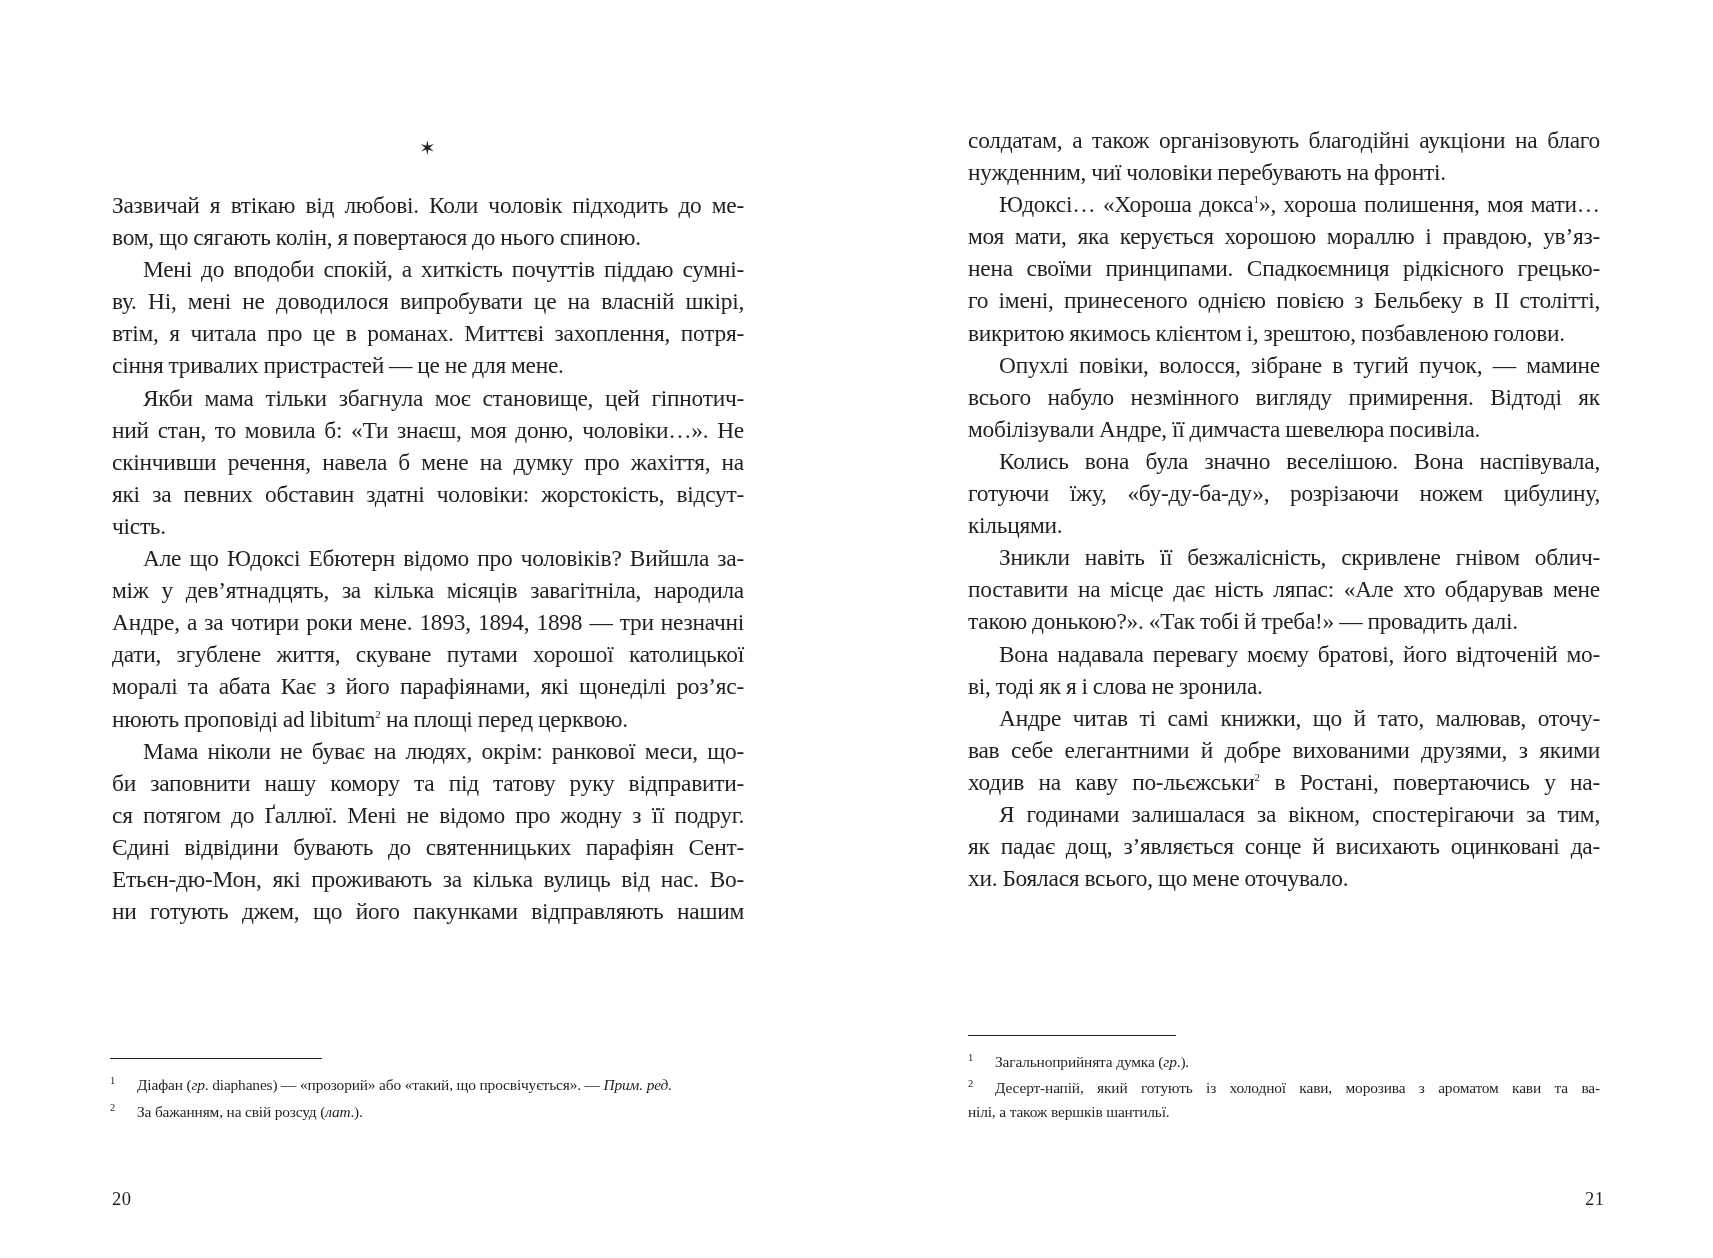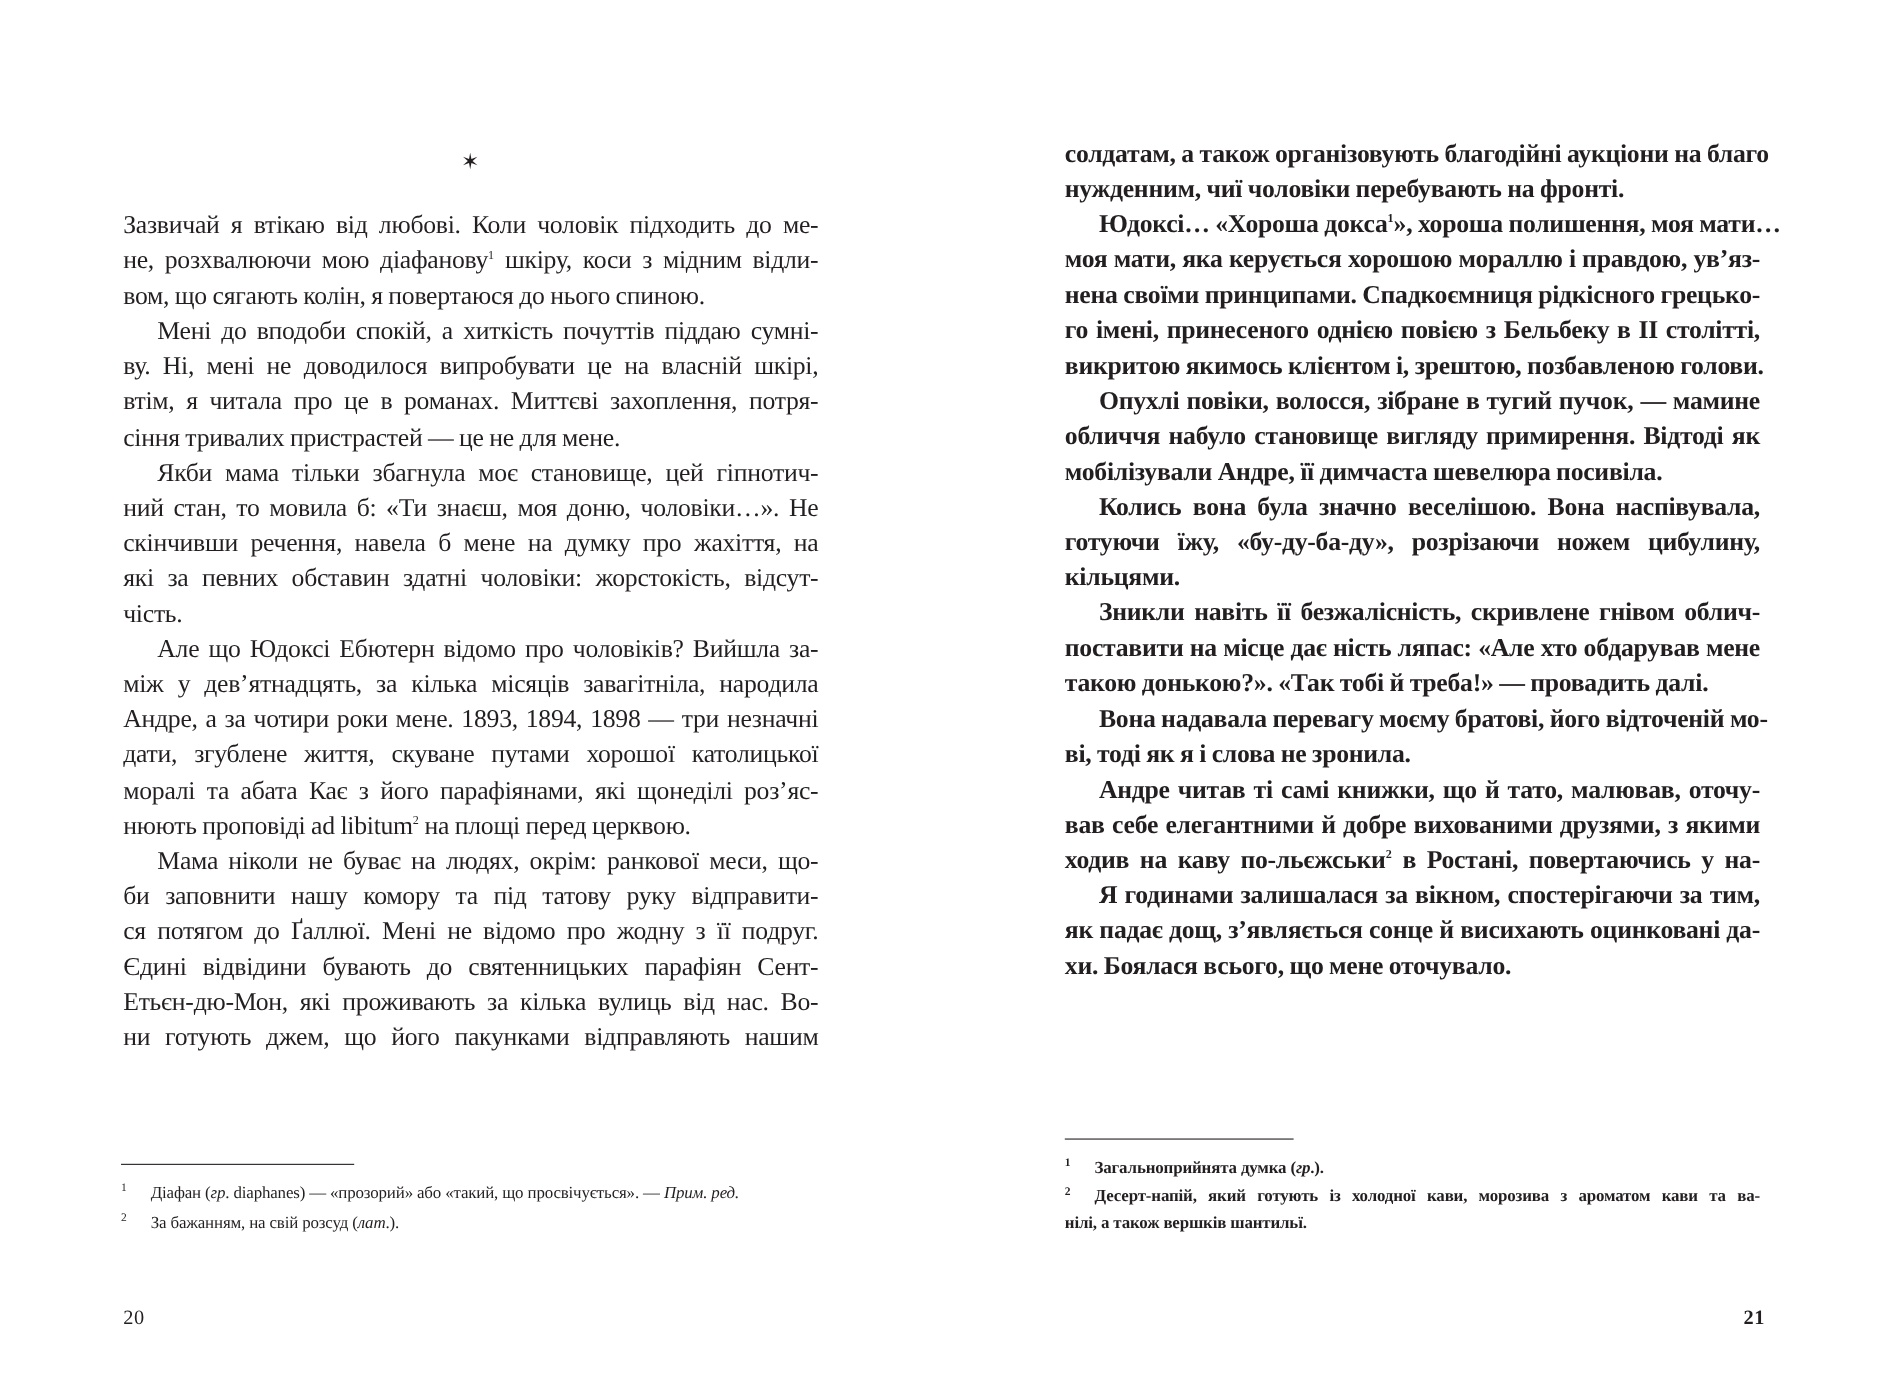--- a/index.html
+++ b/index.html
@@ -14,21 +14,21 @@
       overflow: hidden;
       font-family: "Liberation Serif", "DejaVu Serif", serif;
       color: #231f20;
     }
     .page {
       position: absolute;
       top: 0;
       height: 1258px;
     }
     .page-left { left: 0; width: 856px; }
-    .page-right { left: 856px; width: 857px; font-weight: bold; }
+    .page-right { left: 856px; width: 857px; }
 
     .ornament {
       position: absolute;
       left: 112px;
       width: 631px;
       top: 134px;
       text-align: center;
       font-size: 20px;
       line-height: 28px;
     }
@@ -127,21 +127,20 @@
   </style>
 </head>
 <body>
 
 <section class="page page-left">
   <div class="ornament">✶</div>
 
   <div class="column">
 
     <span class="line">Зазвичай я втікаю від любові. Коли чоловік підходить до ме-</span>
-    <span class="line"><span>не, розхвалюючи мою діафанову</span><sup class="fnref">1</sup> <span>шкіру, коси з мідним відли-</span></span>
     <span class="line last">вом, що сягають колін, я повертаюся до нього спиною.</span>
 
     <span class="line indent">Мені до вподоби спокій, а хиткість почуттів піддаю сумні-</span>
     <span class="line">ву. Ні, мені не доводилося випробувати це на власній шкірі,</span>
     <span class="line">втім, я читала про це в романах. Миттєві захоплення, потря-</span>
     <span class="line last">сіння тривалих пристрастей — це не для мене.</span>
 
     <span class="line indent">Якби мама тільки збагнула моє становище, цей гіпнотич-</span>
     <span class="line">ний стан, то мовила б: «Ти знаєш, моя доню, чоловіки…». Не</span>
     <span class="line">скінчивши речення, навела б мене на думку про жахіття, на</span>
@@ -184,21 +183,21 @@
     <span class="line">солдатам, а також організовують благодійні аукціони на благо</span>
     <span class="line last">нужденним, чиї чоловіки перебувають на фронті.</span>
 
     <span class="line indent"><span>Юдоксі… «Хороша докса</span><sup class="fnref">1</sup><span>», хороша полишення, моя мати…</span></span>
     <span class="line">моя мати, яка керується хорошою мораллю і правдою, ув’яз-</span>
     <span class="line">нена своїми принципами. Спадкоємниця рідкісного грецько-</span>
     <span class="line">го імені, принесеного однією повією з Бельбеку в ІІ столітті,</span>
     <span class="line last">викритою якимось клієнтом і, зрештою, позбавленою голови.</span>
 
     <span class="line indent">Опухлі повіки, волосся, зібране в тугий пучок, — мамине</span>
-    <span class="line">обличчя набуло становище вигляду примирення. Відтоді як</span>
+    <span class="line">всього набуло незмінного вигляду примирення. Відтоді як</span>
     <span class="line last">мобілізували Андре, її димчаста шевелюра посивіла.</span>
 
     <span class="line indent">Колись вона була значно веселішою. Вона наспівувала,</span>
     <span class="line">готуючи їжу, «бу-ду-ба-ду», розрізаючи ножем цибулину,</span>
     <span class="line last">кільцями.</span>
 
     <span class="line indent">Зникли навіть її безжалісність, скривлене гнівом облич-</span>
     <span class="line">поставити на місце дає ність ляпас: «Але хто обдарував мене</span>
     <span class="line last">такою донькою?». «Так тобі й треба!» — провадить далі.</span>
 

